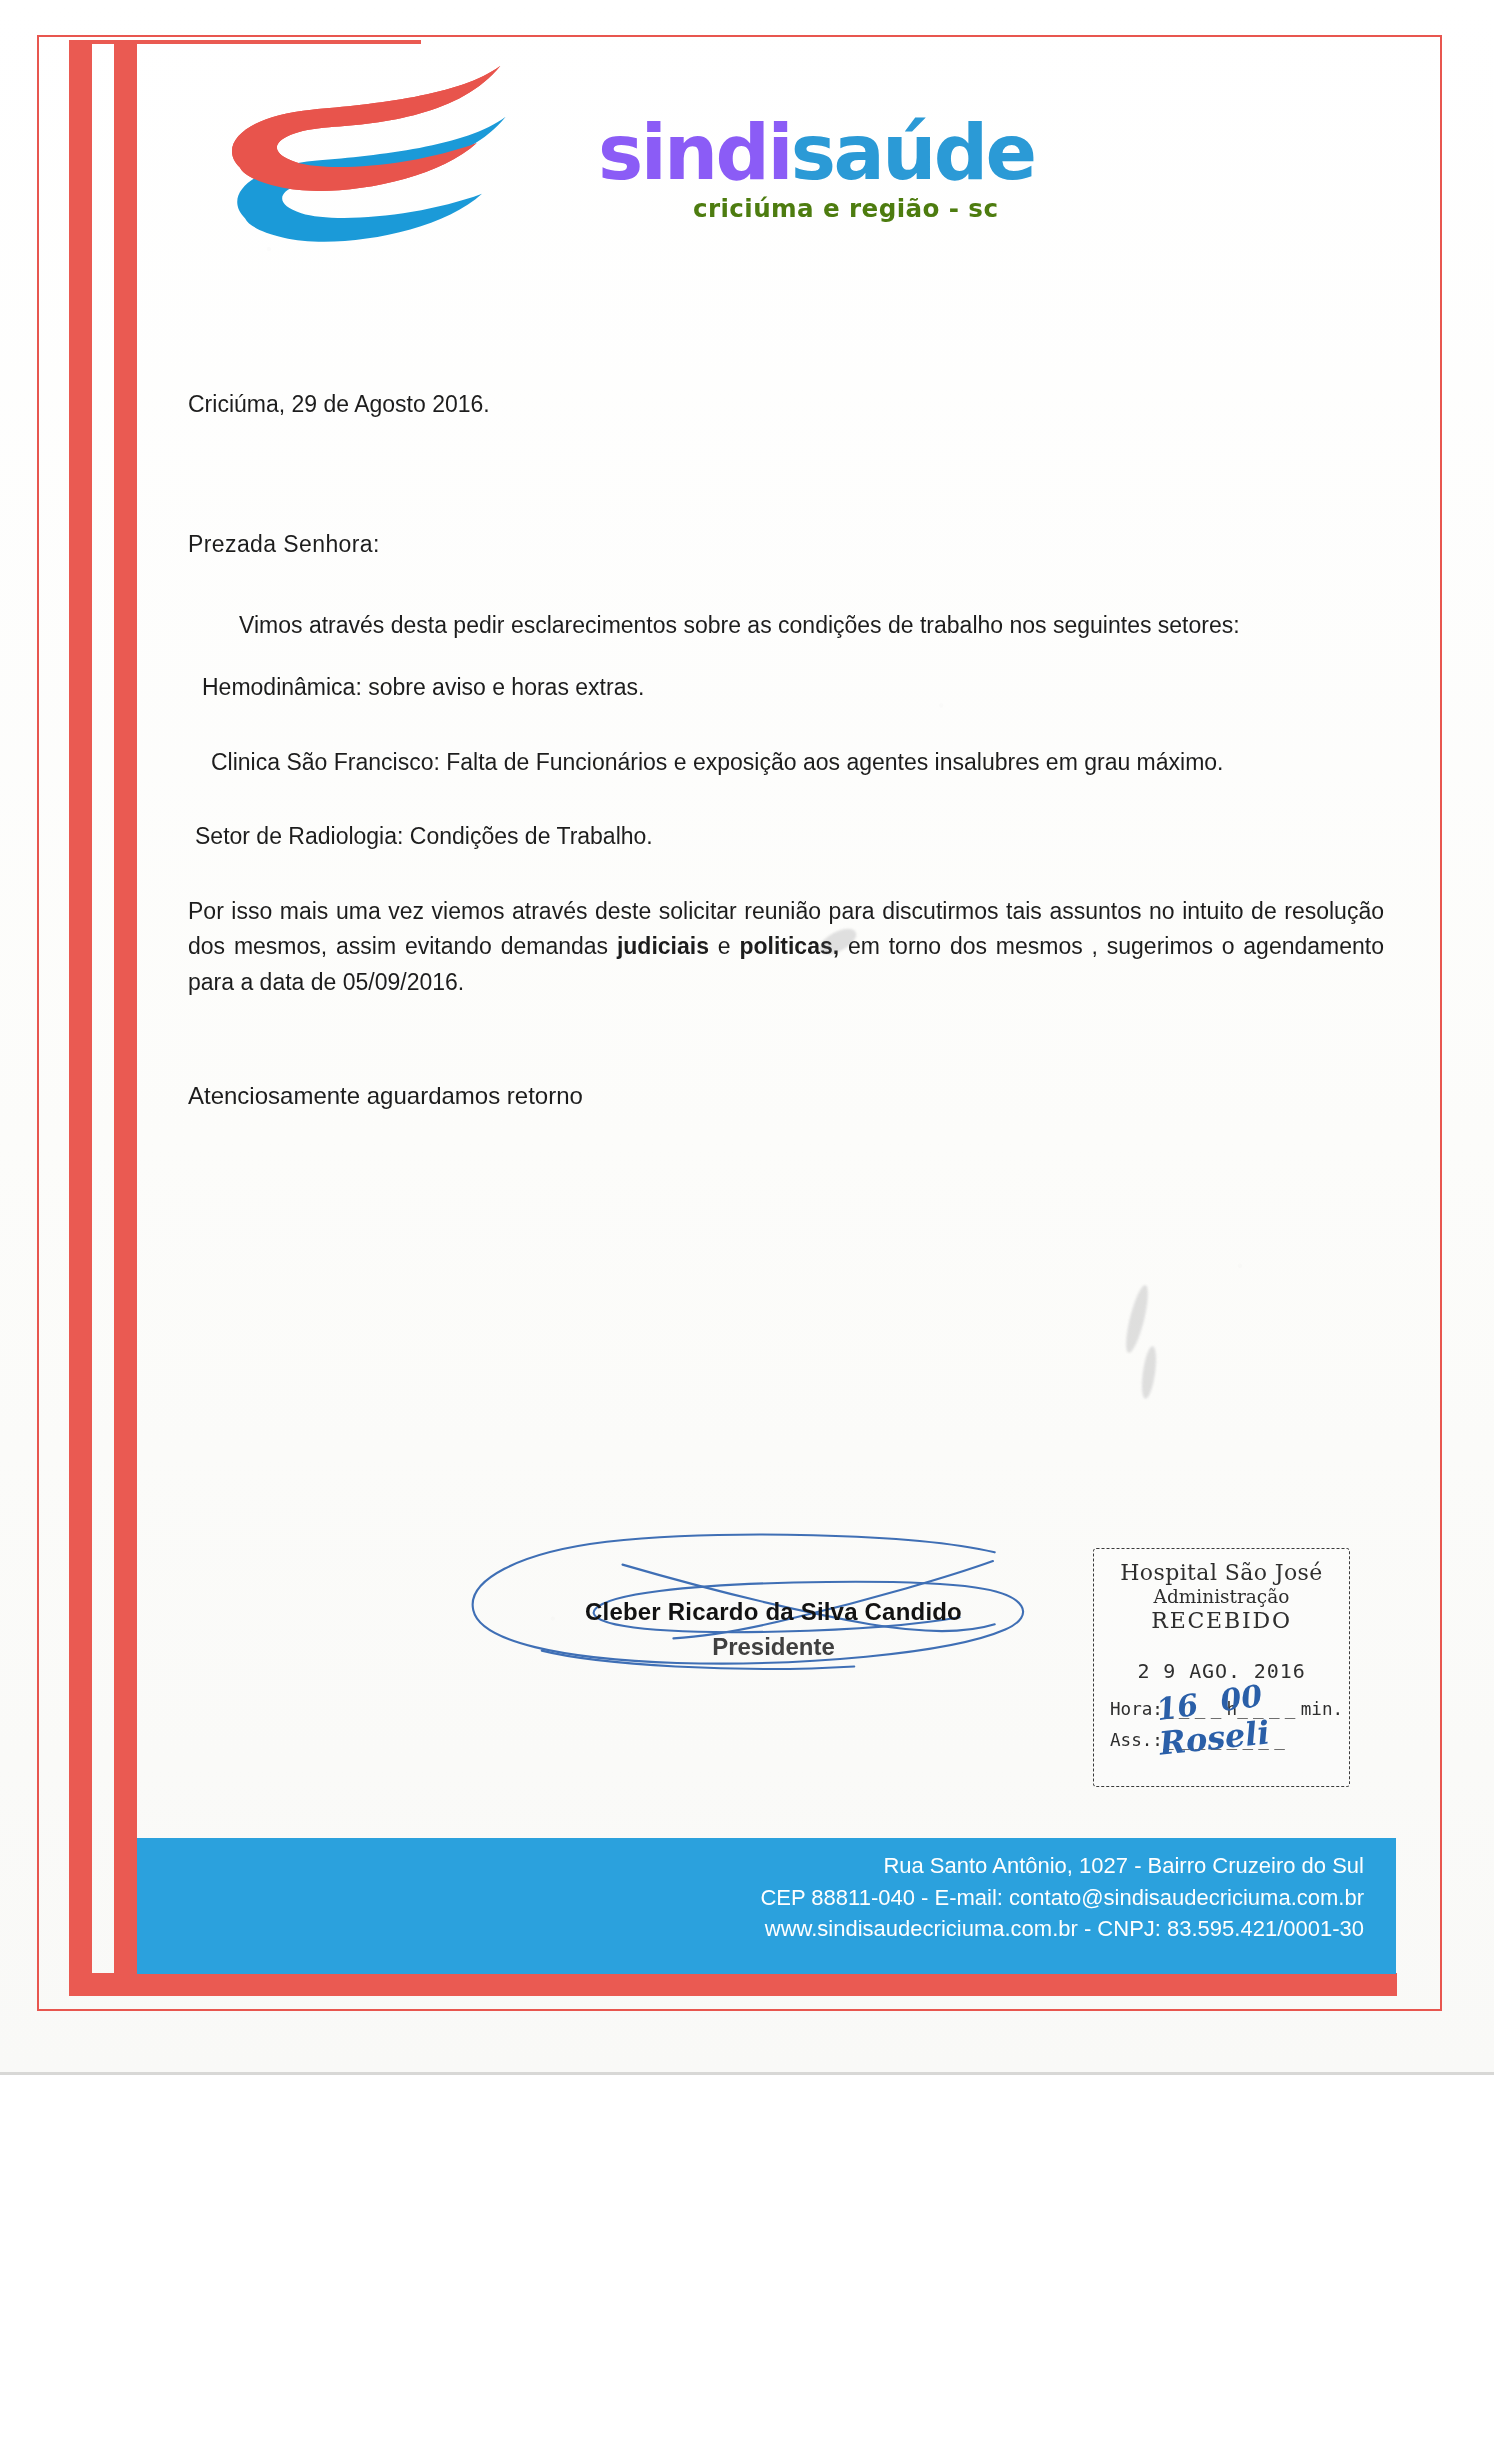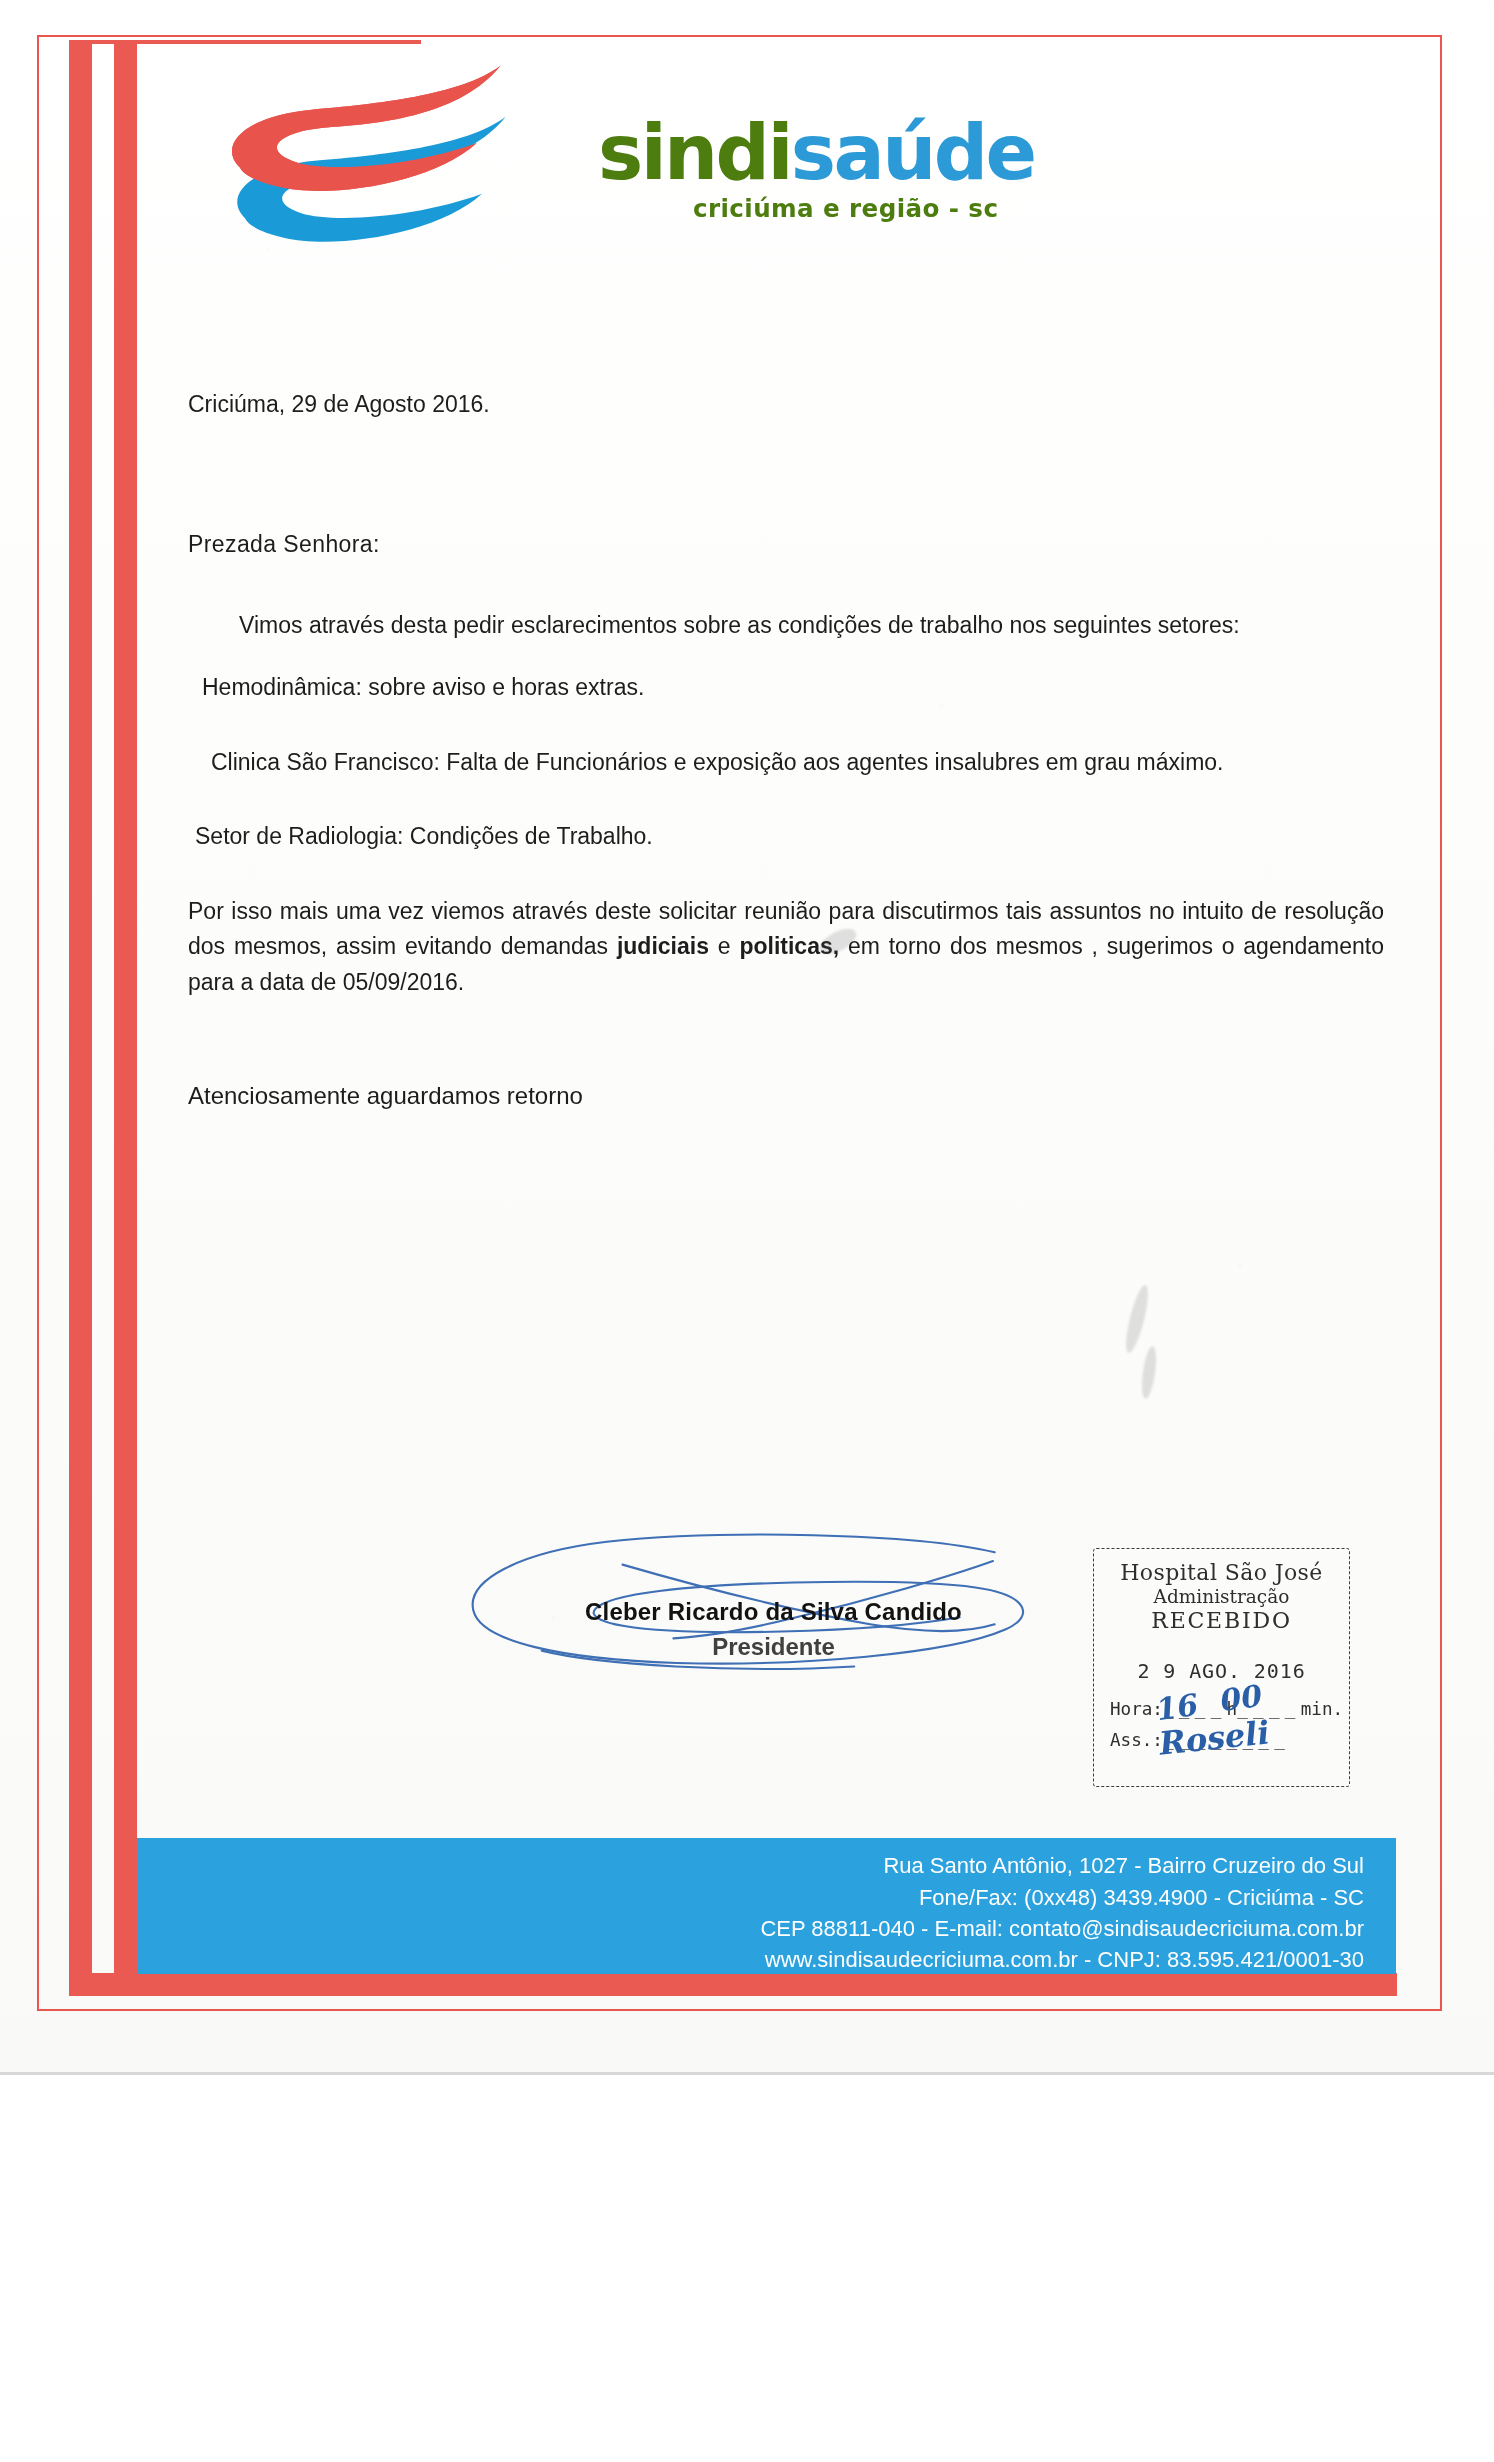--- a/index.html
+++ b/index.html
@@ -126,21 +126,21 @@
     text-align: left;
   }
   .brand-word {
     font-family: "DejaVu Sans", sans-serif;
     font-weight: bold;
     font-size: 76px;
     letter-spacing: -2.6px;
     line-height: 0.95;
     white-space: nowrap;
   }
-  .brand-word .part-red { color: #4d7c0f; }
+  .brand-word .part-red { color: #8b5cf6; }
   .brand-word .part-blue { color: #2b9ad6; }
   .brand-tagline {
     font-family: "DejaVu Sans", sans-serif;
     font-weight: bold;
     font-size: 24.6px;
     color: #4d7c0f;
     letter-spacing: 0.4px;
     margin-top: 5.3px;
     padding-left: 95px;
     white-space: nowrap;
@@ -393,21 +393,20 @@
       <span class="ink-hora"><span>16</span><span class="m2">00</span></span>
     </div>
     <div class="stamp-ass">
       <span>Ass.:</span><span style="letter-spacing:5.3px;">________</span>
       <span class="ink-ass">Roseli</span>
     </div>
   </div>
 
   <div class="footer-bar">
     <span class="footer-line">Rua Santo Antônio, 1027 - Bairro Cruzeiro do Sul</span>
-    <span class="footer-line">Fone/Fax: (0xx48) 3439.4900 - Criciúma - SC</span>
     <span class="footer-line">CEP 88811-040 - E-mail: contato@sindisaudecriciuma.com.br</span>
     <span class="footer-line">www.sindisaudecriciuma.com.br - CNPJ: 83.595.421/0001-30</span>
   </div>
 
   <div class="smudge" style="left:818px; top:932px; width:40px; height:19.3px; transform:rotate(-28deg);"></div>
   <div class="smudge" style="left:1130px; top:1284px; width:14px; height:70px; transform:rotate(14deg);"></div>
   <div class="smudge" style="left:1143px; top:1346px; width:12.3px; height:53px; transform:rotate(8deg);"></div>
 </div>
 
 <div class="page-bottom-edge"></div>

